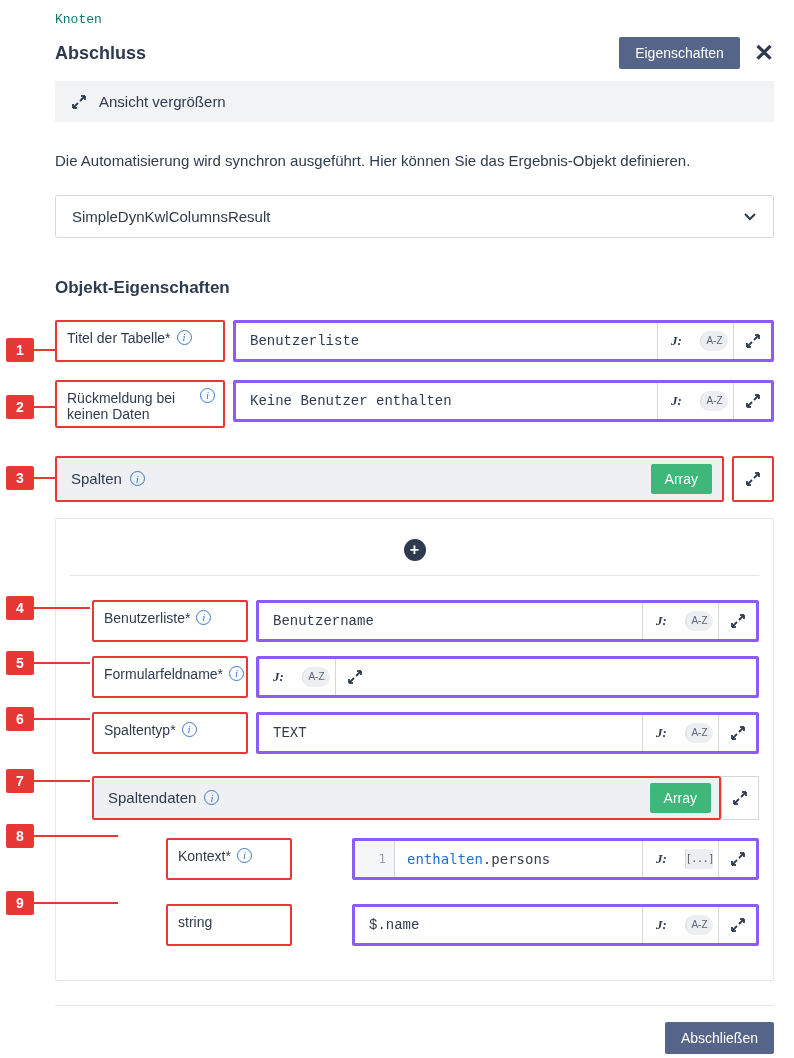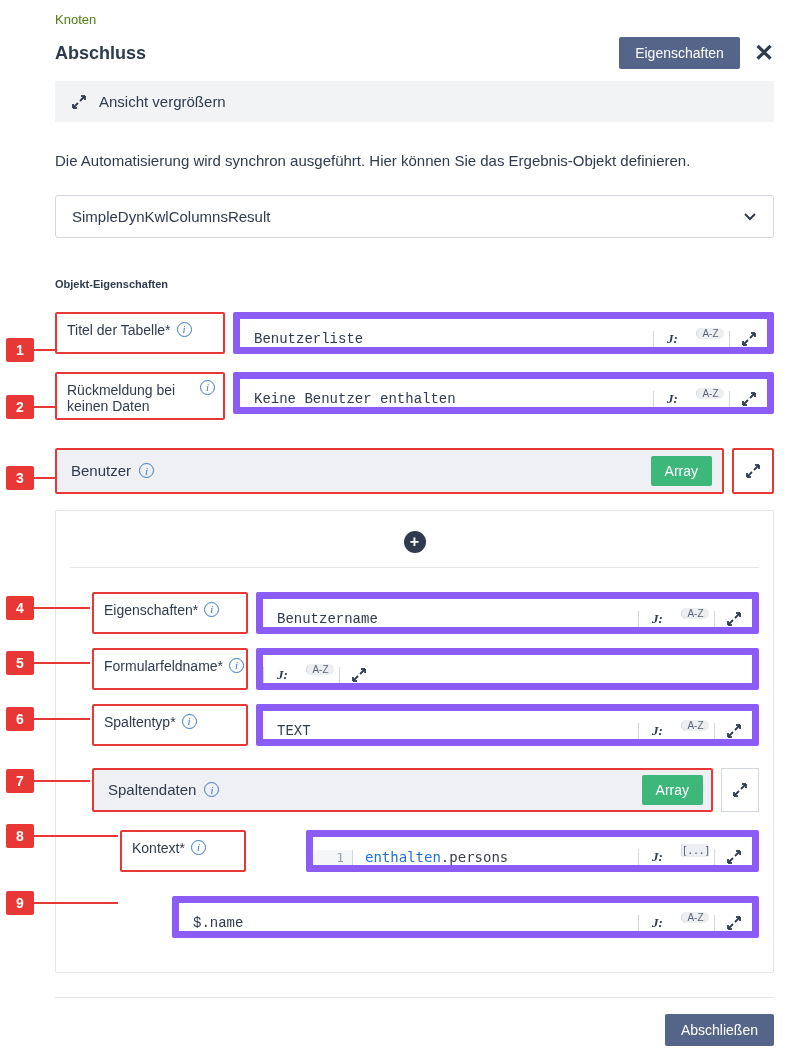--- a/index.html
+++ b/index.html
@@ -1,34 +1,34 @@
 <!DOCTYPE html>
 <html><head>
 <meta charset="utf-8">
 <style>
   * { box-sizing: border-box; margin: 0; padding: 0; }
   body { font-family: -apple-system, "Segoe UI", sans-serif; background: #fff; color: #2e3b4e; font-size: 14px; }
   .page { width: 794px; padding: 12px 20px 20px 20px; position: relative; }
   .content { margin-left: 35px; }
-  .breadcrumb { font-size: 13px; color: #4d7c0f; margin-bottom: 10px; }
+  .breadcrumb { font-size: 13px; color: #0f766e; margin-bottom: 10px; font-family: Liberation Mono, monospace; }
   .header-row { display: flex; align-items: center; justify-content: space-between; margin-bottom: 12px; }
   .title { font-size: 18px; font-weight: 600; color: #2e3b4e; }
   .header-actions { display: flex; align-items: center; gap: 14px; }
   .btn-primary { background: #55658a; color: #fff; border: none; padding: 8px 16px; font-size: 14px; cursor: pointer; border-radius: 2px; }
   .close-x { font-size: 24px; font-weight: 700; cursor: pointer; color: #2e3b4e; line-height: 1; }
   .expand-bar { background: #f2f3f5; padding: 12px 16px; display: flex; align-items: center; gap: 12px; color: #2e3b4e; font-size: 15px; margin-bottom: 28px; }
   .desc { font-size: 15px; color: #2e3b4e; margin-bottom: 22px; line-height: 1.5; }
   .select-row { border: 1px solid #d3d8de; border-radius: 3px; padding: 12px 16px; display: flex; justify-content: space-between; align-items: center; font-size: 15px; color: #2e3b4e; margin-bottom: 40px; }
-  .section-h { font-size: 11px; font-weight: 600; color: #2e3b4e; margin-bottom: 22px; }
+  .section-h { font-size: 17px; font-weight: 600; color: #2e3b4e; margin-bottom: 22px; }
   
   .prop-row { display: flex; align-items: stretch; gap: 8px; margin-bottom: 18px; }
   .label-box { width: 170px; flex-shrink: 0; border: 2px solid #e73835; border-radius: 2px; padding: 8px 10px; display: flex; align-items: flex-start; gap: 6px; font-size: 14px; color: #2e3b4e; min-height: 40px; position: relative; }
   .label-box.tall { height: 48px; }
   .info-icon { display: inline-flex; width: 15px; height: 15px; border: 1.5px solid #3b7ac7; border-radius: 50%; color: #3b7ac7; font-size: 11px; align-items: center; justify-content: center; font-family: serif; font-style: italic; flex-shrink: 0; }
-  .input-group { flex: 1; display: flex; border: 7px solid #8b5cf6; border-radius: 2px; overflow: hidden; height: 42px; align-items: flex-end; }
+  .input-group { flex: 1; display: flex; border: 3px solid #8b5cf6; border-radius: 2px; overflow: hidden; height: 42px; }
   .input-field { flex: 1; border: none; outline: none; padding: 0 14px; font-family: "Consolas", "Courier New", monospace; font-size: 14px; color: #2e3b4e; }
   .input-addon { border-left: 1px solid #d3d8de; width: 38px; display: flex; align-items: center; justify-content: center; font-size: 13px; color: #2e3b4e; background: #fff; }
   .addon-j { font-family: Georgia, serif; font-style: italic; font-weight: 600; }
   .addon-az { font-size: 10px; background: #eceef1; margin: 8px 5px; border-radius: 10px; width: 28px; color: #5a6678; }
   .addon-expand { }
   
   .array-header { display: flex; align-items: center; gap: 8px; margin-bottom: 16px; }
   .array-bar { flex: 1; border: 2px solid #e73835; border-radius: 2px; background: #eef0f4; display: flex; align-items: center; justify-content: space-between; padding: 10px 10px 10px 14px; height: 46px; }
   .array-bar-inner { display: flex; align-items: center; gap: 8px; font-size: 15px; }
   .badge-array { background: #3db77a; color: #fff; padding: 7px 14px; font-size: 14px; border-radius: 2px; font-weight: 500; }
@@ -36,27 +36,27 @@
   
   .array-body { border: 1px solid #e3e6ea; border-radius: 2px; padding: 20px 14px; }
   .plus-row { text-align: center; margin-bottom: 14px; }
   .plus-btn { display: inline-flex; align-items: center; justify-content: center; width: 22px; height: 22px; background: #2e3b4e; color: #fff; border-radius: 50%; font-size: 16px; font-weight: 700; cursor: pointer; }
   .divider { border-top: 1px solid #e3e6ea; margin-bottom: 24px; }
   
   .nested { margin-left: 22px; }
   .nested .label-box { width: 156px; }
   .nested .prop-row { margin-bottom: 14px; }
   
-  .sub-array-bar { margin-left: 22px; display: flex; gap: 8px; margin-bottom: 18px; margin-top: 22px; }
+  .sub-array-bar { margin-left: 22px; display: flex; margin-bottom: 18px; margin-top: 22px; }
   .sub-array-main { flex: 1; border: 2px solid #e73835; border-radius: 2px; background: #eef0f4; display: flex; align-items: center; justify-content: space-between; padding: 8px 8px 8px 14px; height: 44px; }
   .sub-array-expand { border: 1px solid #d3d8de; width: 38px; height: 44px; display: flex; align-items: center; justify-content: center; }
   
   .nested2 { margin-left: 50px; }
   .nested2 .label-box { width: 126px; }
-  .nested2 .prop-row { margin-bottom: 14px; }
+  .nested2 .prop-row { margin-bottom: 14px; margin-left: 46px; }
   .nested2 .input-group { height: 42px; }
   .code-num { width: 40px; background: #f5f6f8; border-right: 1px solid #d3d8de; color: #9aa3af; font-size: 13px; display: flex; align-items: center; justify-content: flex-end; padding-right: 8px; font-family: monospace; }
   .code-val { flex: 1; padding: 0 12px; font-family: "Consolas", monospace; font-size: 14px; display: flex; align-items: center; }
   .tok-blue { color: #1e6fd6; }
   .tok-dark { color: #3a3f4a; }
   .addon-bracket { font-family: monospace; font-size: 11px; background: #eceef1; margin: 8px 5px; border-radius: 2px; width: 28px; color: #5a6678; letter-spacing: -1px; }
   
   .bottom-divider { border-top: 1px solid #e3e6ea; margin-top: 24px; margin-bottom: 16px; }
   .footer-actions { text-align: right; }
   
@@ -165,21 +165,21 @@
               <line x1="14" y1="2" x2="14" y2="6"></line>
               <line x1="14" y1="2" x2="10" y2="2"></line>
             </svg>
           </div>
       </div>
     </div>
 
     <div class="array-header" style="margin-top:28px">
       <div class="array-bar">
         <div class="array-bar-inner">
-          <span>Benutzer</span>
+          <span>Spalten</span>
           <span class="info-icon">i</span>
         </div>
         <span class="badge-array">Array</span>
       </div>
       <div class="array-expand">
           <svg class="exp" viewBox="0 0 16 16">
             <line x1="2" y1="14" x2="7" y2="9"></line>
             <line x1="2" y1="14" x2="2" y2="10"></line>
             <line x1="2" y1="14" x2="6" y2="14"></line>
             <line x1="14" y1="2" x2="9" y2="7"></line>
@@ -189,21 +189,21 @@
         </div>
     </div>
 
     <div class="array-body">
       <div class="plus-row"><span class="plus-btn">+</span></div>
       <div class="divider"></div>
 
       <div class="nested">
         <div class="prop-row">
           <div class="label-box">
-            <span>Eigenschaften*</span>
+            <span>Benutzerliste*</span>
             <span class="info-icon">i</span>
           </div>
           <div class="input-group">
             <input class="input-field" value="Benutzername" style="">
             <div class="input-addon addon-j">J:</div>
             <div class="input-addon addon-az">A-Z</div>
             <div class="input-addon addon-expand">
                 <svg class="exp" viewBox="0 0 16 16">
                   <line x1="2" y1="14" x2="7" y2="9"></line>
                   <line x1="2" y1="14" x2="2" y2="10"></line>
@@ -299,20 +299,23 @@
                   <line x1="2" y1="14" x2="2" y2="10"></line>
                   <line x1="2" y1="14" x2="6" y2="14"></line>
                   <line x1="14" y1="2" x2="9" y2="7"></line>
                   <line x1="14" y1="2" x2="14" y2="6"></line>
                   <line x1="14" y1="2" x2="10" y2="2"></line>
                 </svg>
               </div>
           </div>
         </div>
         <div class="prop-row" style="margin-top:24px">
+          <div class="label-box">
+            <span>string</span>
+          </div>
           <div style="width:44px"></div>
           <div class="input-group">
             <input class="input-field" value="$.name" style="">
             <div class="input-addon addon-j">J:</div>
             <div class="input-addon addon-az">A-Z</div>
             <div class="input-addon addon-expand">
                 <svg class="exp" viewBox="0 0 16 16">
                   <line x1="2" y1="14" x2="7" y2="9"></line>
                   <line x1="2" y1="14" x2="2" y2="10"></line>
                   <line x1="2" y1="14" x2="6" y2="14"></line>

